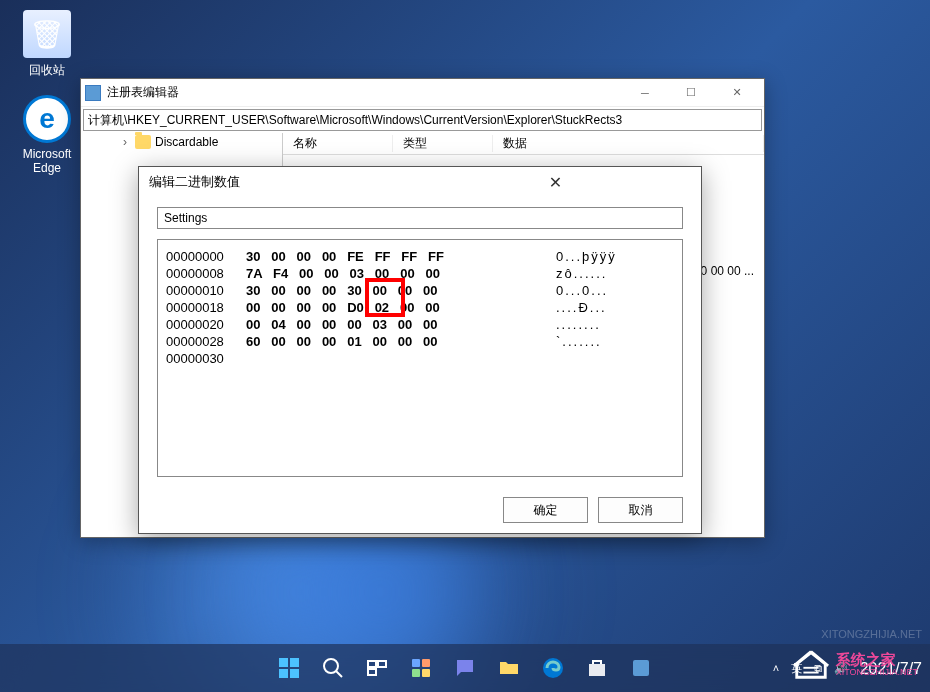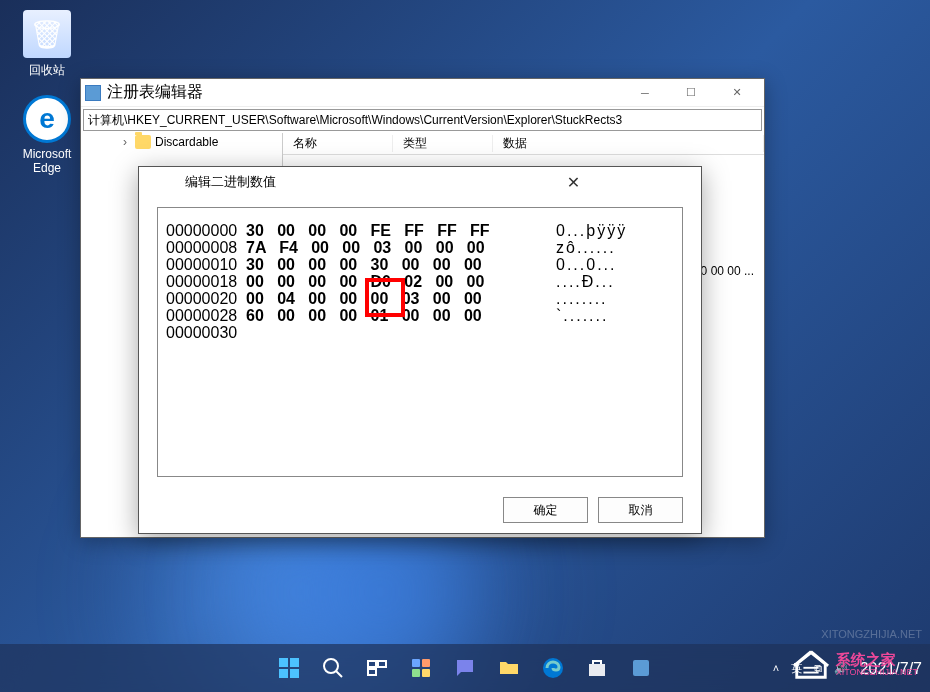--- a/index.html
+++ b/index.html
@@ -15,21 +15,21 @@
 .desktop-icon .icon-img { width: 48px; height: 48px; background: #fff; margin: 0 auto 4px; border-radius: 4px; display: flex; align-items: center; justify-content: center; font-size: 28px; }
 .recycle { top: 10px; left: 12px; }
 .recycle .icon-img { background: linear-gradient(#e8f0ff,#c0d8ff); }
 .edge { top: 95px; left: 12px; }
 .edge .icon-img { background: #fff; color: #0078d4; font-weight: bold; border-radius: 50%; border: 3px solid #0078d4; }
 
 
 .regedit { position: absolute; left: 80px; top: 78px; width: 685px; height: 460px; background: #fff; border: 1px solid #666; box-shadow: 0 4px 20px rgba(0,0,0,0.3); }
 .titlebar { height: 28px; background: #fff; display: flex; align-items: center; padding: 0 4px; border-bottom: 1px solid #eee; }
 .titlebar .icon { width: 16px; height: 16px; background: #5b9bd5; margin-right: 6px; border: 1px solid #3a7bc0; }
-.titlebar .title { flex: 1; font-size: 16px; color: #000; }
+.titlebar .title { flex: 1; font-size: 12px; color: #000; }
 .winbtn { width: 46px; height: 26px; display: flex; align-items: center; justify-content: center; color: #666; font-size: 11px; cursor: pointer; }
 
 .menubar { height: 22px; display: flex; padding: 0 4px; font-size: 12px; color: #000; border-bottom: 1px solid #ddd; }
 .menubar span { padding: 2px 8px; cursor: pointer; }
 
 .addressbar { height: 22px; border: 1px solid #999; margin: 2px; font-size: 12px; padding: 2px 4px; display: flex; align-items: center; background: #fff; }
 
 .content { display: flex; height: calc(100% - 78px); }
 .tree { width: 200px; border-right: 1px solid #ccc; margin-left: 2px; font-size: 12px; }
 .tree-item { padding: 2px 0 2px 40px; display: flex; align-items: center; cursor: pointer; }
@@ -39,26 +39,26 @@
 
 .listhead { display: flex; border-bottom: 1px solid #ddd; font-size: 12px; height: 22px; align-items: center; }
 .listhead span { padding: 0 10px; border-right: 1px solid #eee; }
 .col-name { width: 110px; } .col-type { width: 100px; } .col-data { flex: 1; }
 .list-body { font-size: 12px; padding: 4px 8px; color: #000; }
 .overflow-data { position: absolute; right: 10px; top: 185px; font-size: 12px; color: #000; }
 
 
 .dialog { position: absolute; left: 138px; top: 166px; width: 564px; height: 368px; background: #fff; border: 1px solid #555; box-shadow: 0 6px 25px rgba(0,0,0,0.35); display: flex; flex-direction: column; }
 .dlg-title { height: 30px; display: flex; align-items: center; padding: 0 10px; font-size: 13px; }
-.dlg-title span { flex: 1; margin-left: 36px; }
+.dlg-title span { flex: 1; }
 .dlg-close { width: 30px; text-align: center; font-size: 16px; cursor: pointer; color: #333; }
 .dlg-body { padding: 10px 18px; flex: 1; display: flex; flex-direction: column; font-size: 12px; }
 .dlg-body label { margin-bottom: 3px; display: block; }
 .value-name { border: 1px solid #888; padding: 3px 6px; margin-bottom: 10px; background: #fff; }
-.hex-box { border: 1px solid #888; flex: 1; padding: 14px 8px; background: #fff; font-family: "Consolas", monospace; font-size: 16px; line-height: 17px; white-space: pre; position: relative; overflow: auto; }
+.hex-box { border: 1px solid #888; flex: 1; padding: 8px 8px; background: #fff; font-family: "Consolas", monospace; font-size: 13px; line-height: 17px; white-space: pre; position: relative; overflow: auto; }
 .hex-row { display: flex; }
 .hex-offset { width: 80px; } .hex-bytes { width: 310px; font-weight: bold; } .hex-ascii { flex: 1; letter-spacing: 2px; }
 .highlight-box { position: absolute; border: 4px solid #ff0000; width: 40px; height: 39px; left: 365px; top: 278px; pointer-events: none; }
 
 .dlg-buttons { display: flex; justify-content: flex-end; gap: 10px; padding: 10px 18px; }
 .dlg-btn { width: 85px; height: 26px; border: 1px solid #888; background: #fdfdfd; font-size: 12px; cursor: pointer; }
 
 
 .taskbar { position: absolute; bottom: 0; left: 0; right: 0; height: 48px; background: rgba(30,50,90,0.7); backdrop-filter: blur(20px); display: flex; align-items: center; justify-content: center; }
 .task-center { display: flex; gap: 4px; }
@@ -116,20 +116,21 @@
   </div>
   <div class="overflow-data">3 00 00 00 ...</div>
 </div>
 
 <div class="dialog">
   <div class="dlg-title">
     <span>编辑二进制数值</span>
     <span class="dlg-close">✕</span>
   </div>
   <div class="dlg-body">
+    <div class="value-name">Settings</div>
     <div class="hex-box" id="hexbox"><div class="hex-row"><span class="hex-offset">00000000</span><span class="hex-bytes">30   00   00   00   FE   FF   FF   FF</span><span class="hex-ascii">0...þÿÿÿ</span></div><div class="hex-row"><span class="hex-offset">00000008</span><span class="hex-bytes">7A   F4   00   00   03   00   00   00</span><span class="hex-ascii">zô......</span></div><div class="hex-row"><span class="hex-offset">00000010</span><span class="hex-bytes">30   00   00   00   30   00   00   00</span><span class="hex-ascii">0...0...</span></div><div class="hex-row"><span class="hex-offset">00000018</span><span class="hex-bytes">00   00   00   00   D0   02   00   00</span><span class="hex-ascii">....Ð...</span></div><div class="hex-row"><span class="hex-offset">00000020</span><span class="hex-bytes">00   04   00   00   00   03   00   00</span><span class="hex-ascii">........</span></div><div class="hex-row"><span class="hex-offset">00000028</span><span class="hex-bytes">60   00   00   00   01   00   00   00</span><span class="hex-ascii">`.......</span></div><div class="hex-row"><span class="hex-offset">00000030</span><span class="hex-bytes"></span><span class="hex-ascii"></span></div></div>
   </div>
   <div class="dlg-buttons">
     <button class="dlg-btn">确定</button>
     <button class="dlg-btn">取消</button>
   </div>
 </div>
 
 <div class="highlight-box"></div>
 

